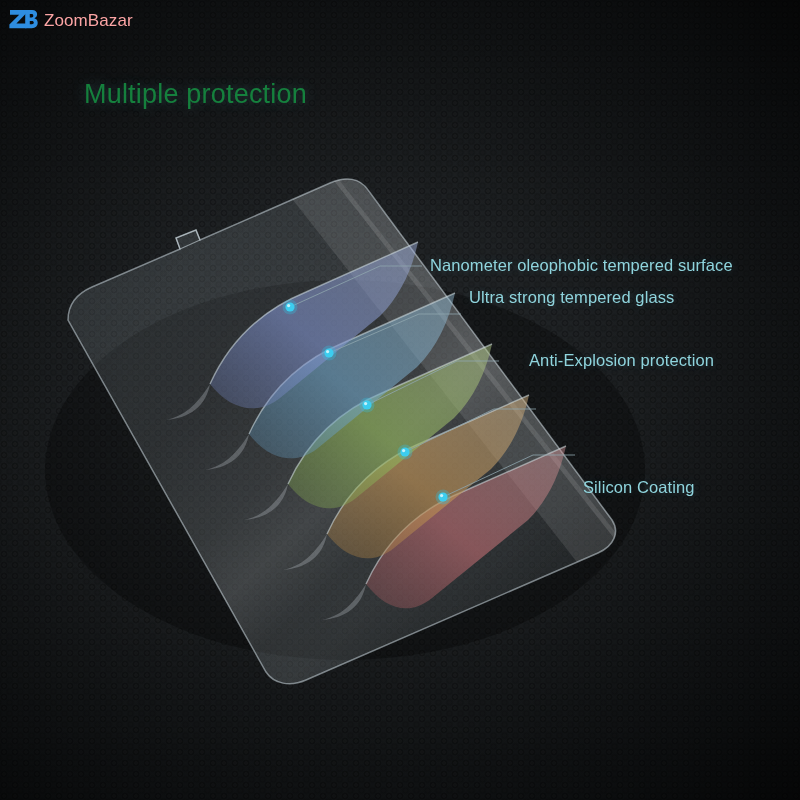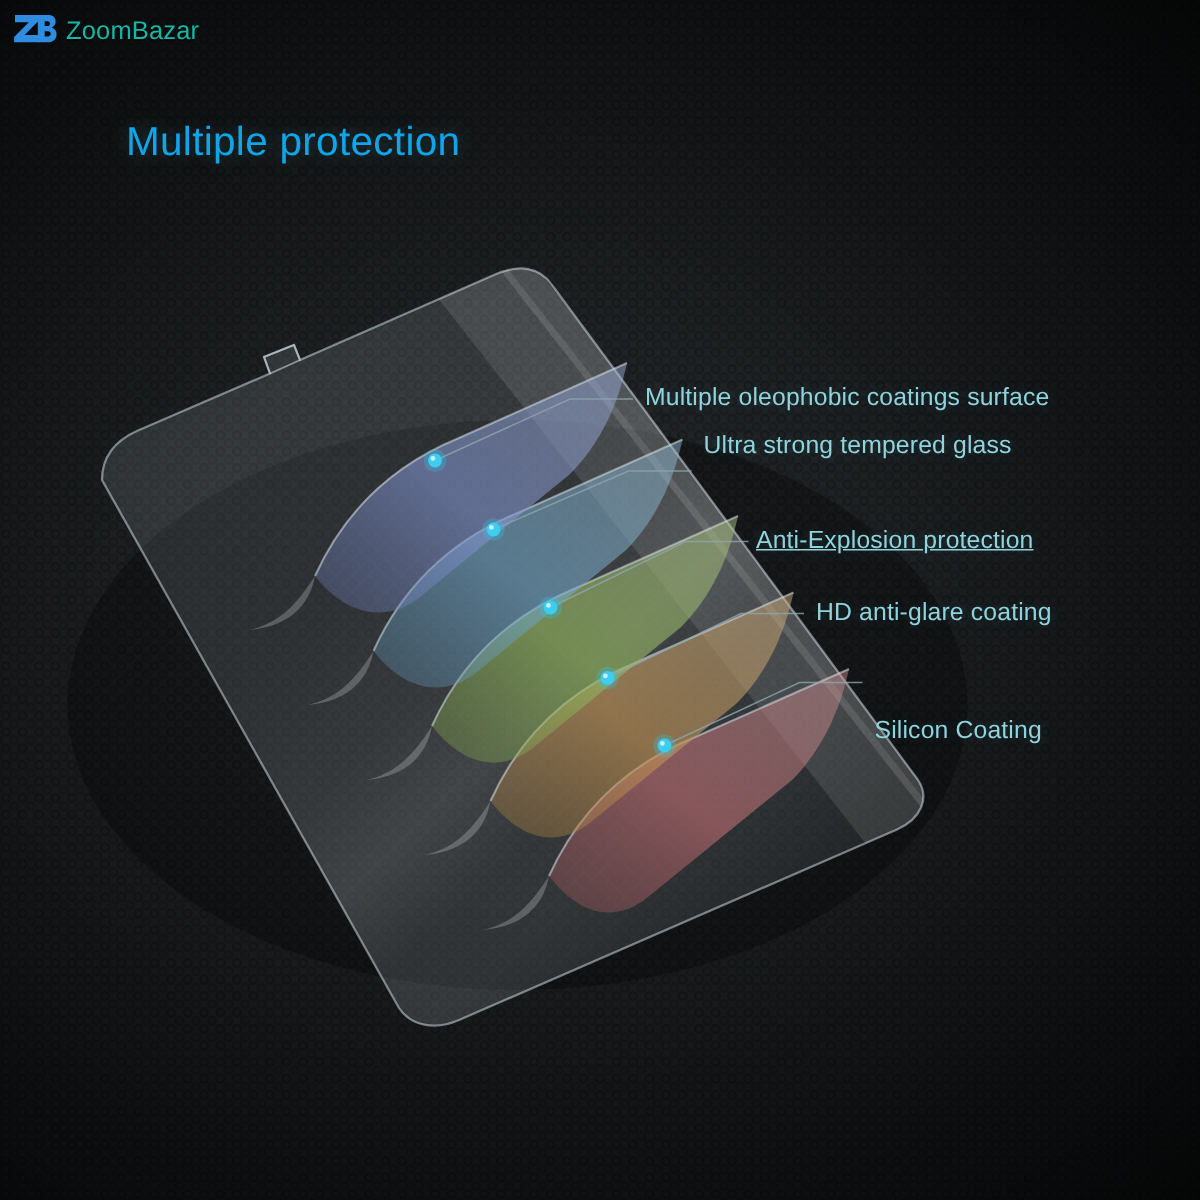--- a/index.html
+++ b/index.html
@@ -48,30 +48,30 @@
 
   
   .brand{
     position:absolute; left:8px; top:8px;
     display:flex; align-items:center; gap:6px;
     z-index:40;
   }
   .brand-mark{ display:block; }
   .brand-text{
     font-size:17px; letter-spacing:.1px;
-    color:#14b8a6;
+    color:#fca5a5;
     font-family:"Liberation Sans", sans-serif;
     text-shadow:0 1px 0 rgba(0,0,0,.5);
   }
 
   
   .heading{
     position:absolute; left:84px; top:79px;
     font-size:27px; font-weight:400;
-    color:#0ea5e9;
+    color:#15803d;
     letter-spacing:.2px;
     z-index:30;
     text-shadow:0 0 14px rgba(120,200,215,.28);
   }
 
   
   #art{ position:absolute; left:0; top:0; z-index:20; }
 
   
   .label{
@@ -303,23 +303,22 @@
         <circle cx="403.6" cy="450.6" r="1.6" fill="#c7f2fb"></circle>
       </g>
       <g>
         <circle cx="443" cy="497" r="7.5" fill="#33c3e6" opacity=".30"></circle>
         <circle cx="443" cy="497" r="4.6" fill="#3ccdef"></circle>
         <circle cx="441.6" cy="495.6" r="1.6" fill="#c7f2fb"></circle>
       </g>
     </g>
   </svg>
 
-  <div class="label" style="left:430px; top:256px;">Multiple oleophobic coatings surface</div>
+  <div class="label" style="left:430px; top:256px;">Nanometer oleophobic tempered surface</div>
 
   <div class="label" style="left:469px; top:288px;">Ultra strong tempered glass</div>
 
-  <div class="label" style="left:504px; top:351px;text-decoration:underline;">Anti-Explosion protection</div>
-
-  <div class="label" style="left:544px; top:399px;">HD anti-glare coating</div>
+  <div class="label" style="left:529px; top:351px;">Anti-Explosion protection</div>
+
 
   <div class="label" style="left:583px; top:445px;margin-top:33px;">Silicon Coating</div>
 
 </div>
 
 </body></html>

